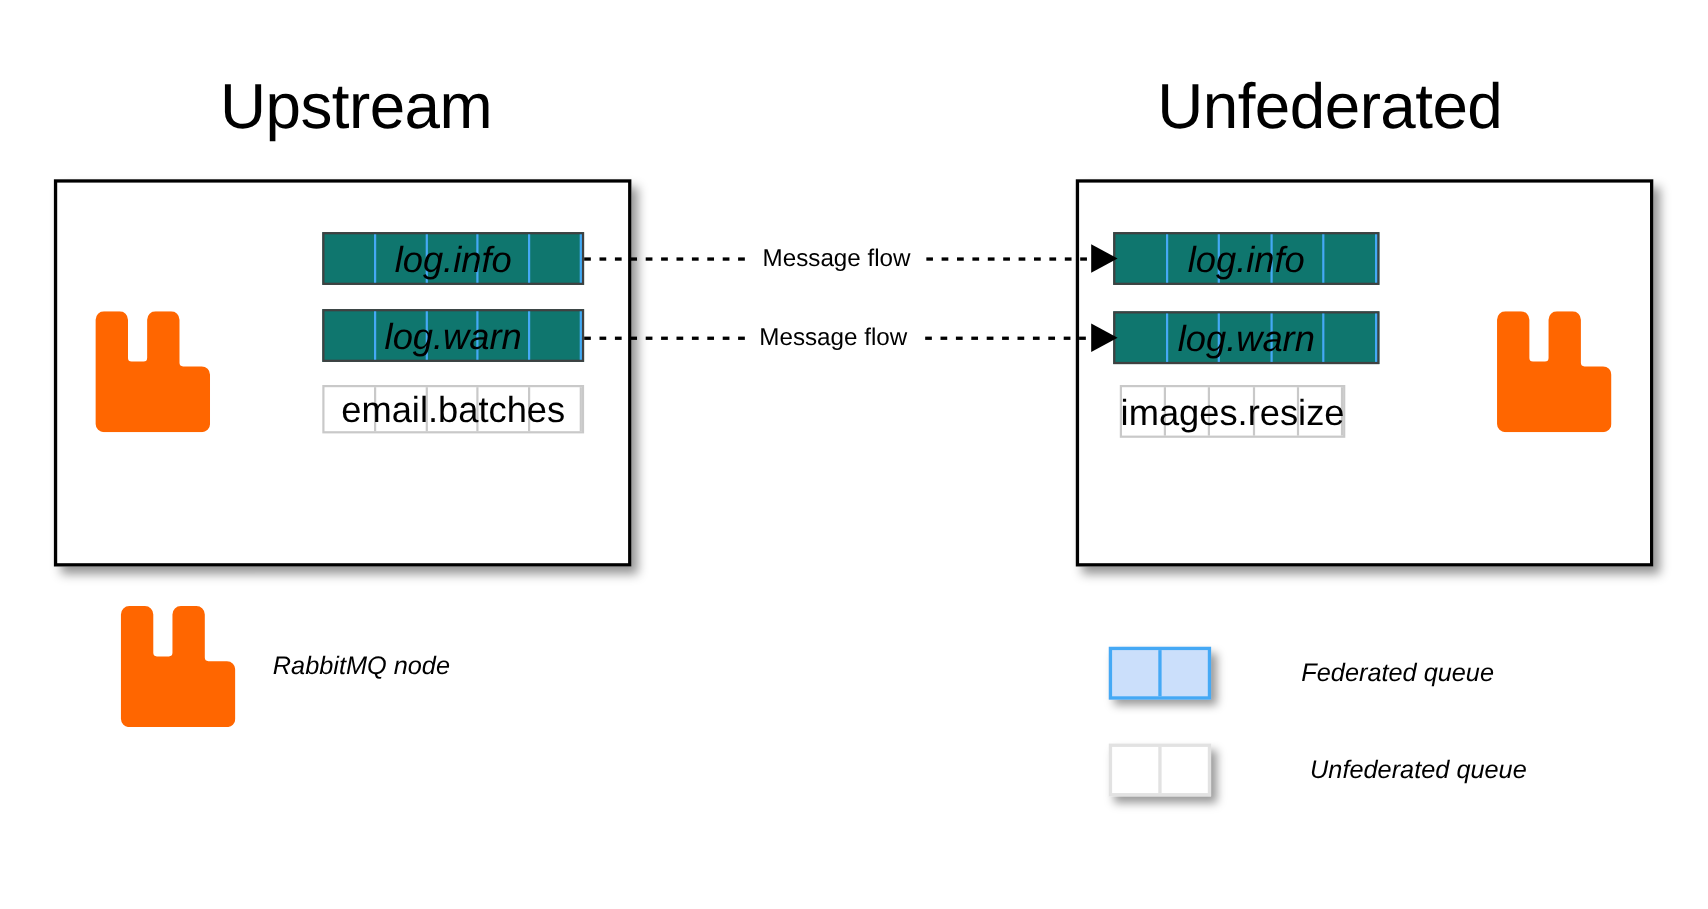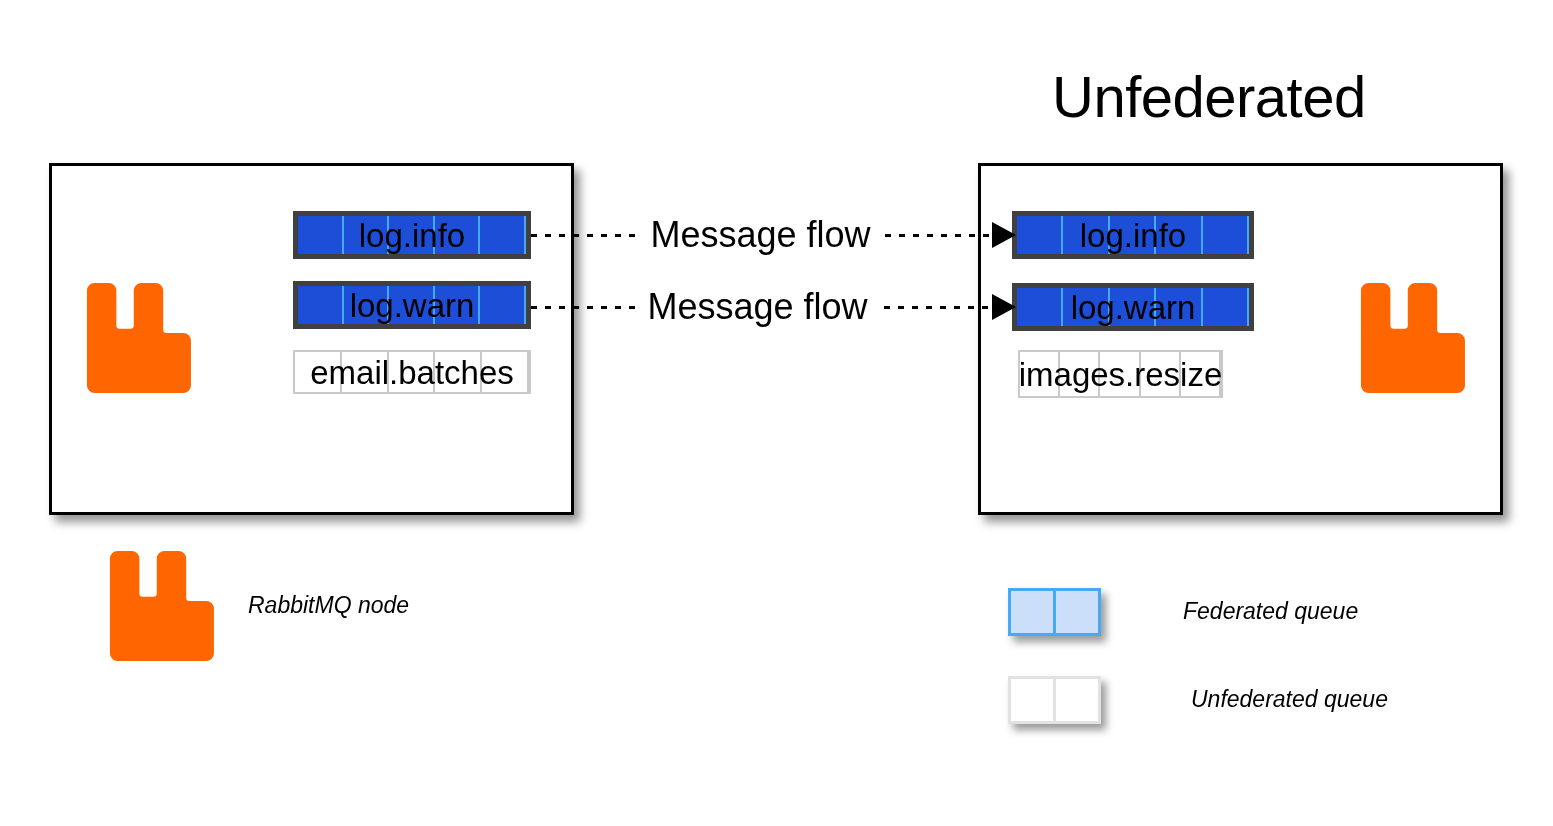--- a/index.html
+++ b/index.html
@@ -62,22 +62,23 @@
     align-items: stretch;
     background: #cbdffb;
   }
   .queue .cell {
     flex: 1 1 0;
     border-right: 2px solid #45a9f5;
     box-sizing: border-box;
   }
   .queue .cell:last-child { border-right: none; }
   .queue.federated {
-    border: 5px solid #404040;
-    background: #1d4ed8;
+    border: 2px solid #404040;
+    background: #0f766e;
+    font-style: italic;
   }
   .queue.unfederated {
     border: 2px solid #c9c9c9;
     background: #ffffff;
   }
   .queue.unfederated .cell { border-right: 2px solid #c9c9c9; }
   .queue.unfederated .cell:last-child { border-right: none; }
   .queue .qlabel {
     position: absolute;
     left: 0; right: 0; top: 0; bottom: 0;
@@ -110,21 +111,21 @@
 
   .flow .dots {
     flex: 1 1 auto;
     height: 3px;
     background-image: linear-gradient(to right, #000 0 6px, transparent 6px 14px);
     background-size: 14px 3px;
     background-repeat: repeat-x;
   }
   .flow .flow-label {
     flex: 0 0 auto;
-    font-size: 36px;
+    font-size: 22px;
     line-height: 1;
     padding: 0 14px;
     white-space: nowrap;
     color: #000;
   }
   .flow .arrowhead {
     flex: 0 0 auto;
     width: 0; height: 0;
     margin-left: 2px;
     border-top: 13px solid transparent;
@@ -166,20 +167,21 @@
     background: #ffffff;
   }
   #legend-swatch-unfederated .cell { border-right: 3px solid #e2e2e2; }
   #legend-swatch-unfederated .cell:last-child { border-right: none; }
 </style>
 </head>
 <body>
 
 <div class="stage">
 
+  <div class="title" id="title-upstream">Upstream</div>
   <div class="title" id="title-downstream">Unfederated</div>
 
   <div class="node-box" id="node-box-upstream"></div>
 
   <div class="node-box" id="node-box-downstream"></div>
 
   <svg class="rmq-logo" id="rmq-logo-upstream" viewBox="0 0 100 101">
     <path fill="#FF6600" d="M11.5,0 h13 a7,7 0 0 1 7,7 v32 a3,3 0 0 0 3,3 h10 a3,3 0 0 0 3,-3 V7 a7,7 0 0 1 7,-7 h13 a7,7 0 0 1 7,7 v36 a3,3 0 0 0 3,3 h15.5 a7,7 0 0 1 7,7 v41 a7,7 0 0 1 -7,7 H11.5 a7,7 0 0 1 -7,-7 V7 a7,7 0 0 1 7,-7 Z M66,60 h10 a7,7 0 0 1 7,7 v10 a7,7 0 0 1 -7,7 H66 a7,7 0 0 1 -7,-7 V67 a7,7 0 0 1 7,-7 Z"></path>
   </svg>
 

